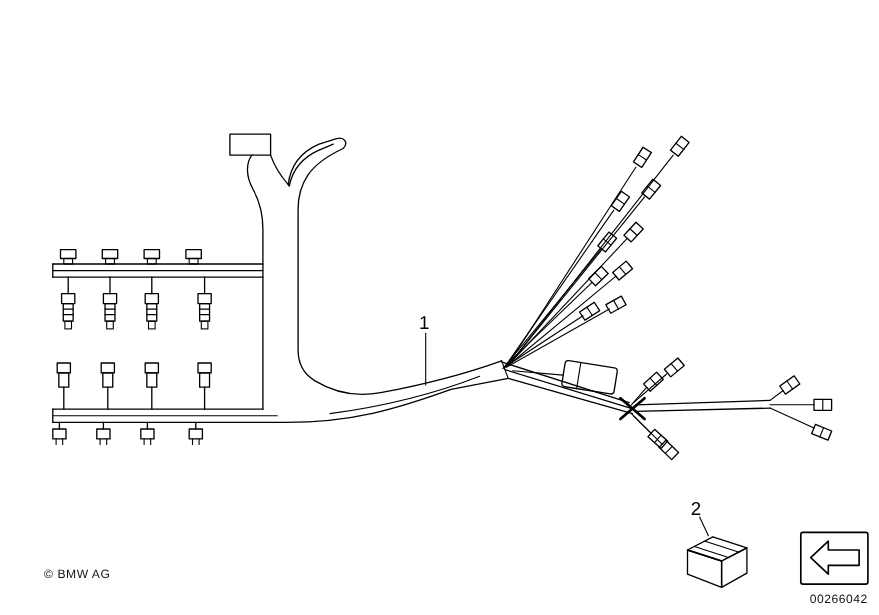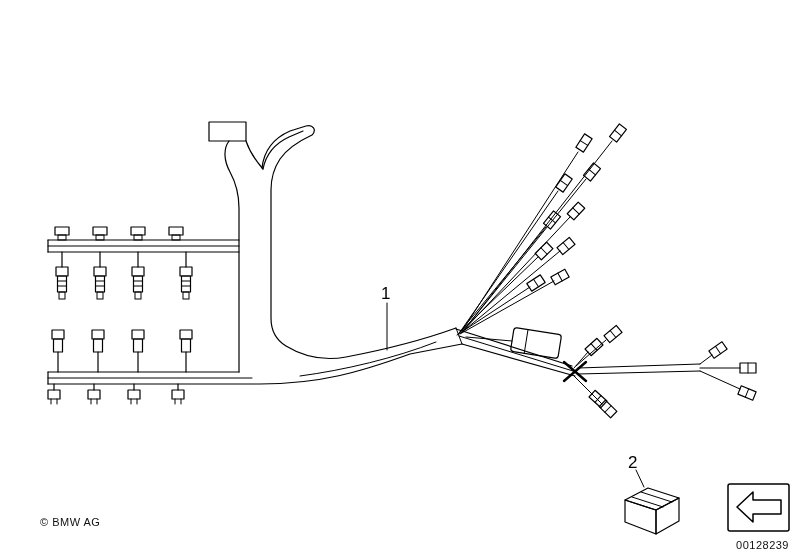--- a/index.html
+++ b/index.html
@@ -288,14 +288,14 @@
     </g>
 
     <g>
       <rect x="728" y="484" width="61" height="47" rx="2" fill="#ffffff" stroke="#000000" stroke-width="1.5"></rect>
       <polygon points="737,507 753,492 753,500 781,500 781,514 753,514 753,522" fill="#ffffff" stroke="#000000" stroke-width="1.5" stroke-linejoin="round"></polygon>
     </g>
   </svg>
 
   <div class="copyright">© BMW AG</div>
 
-  <div class="part-number">00128239</div>
+  <div class="part-number">00266042</div>
 </div>
 
 </body></html>

